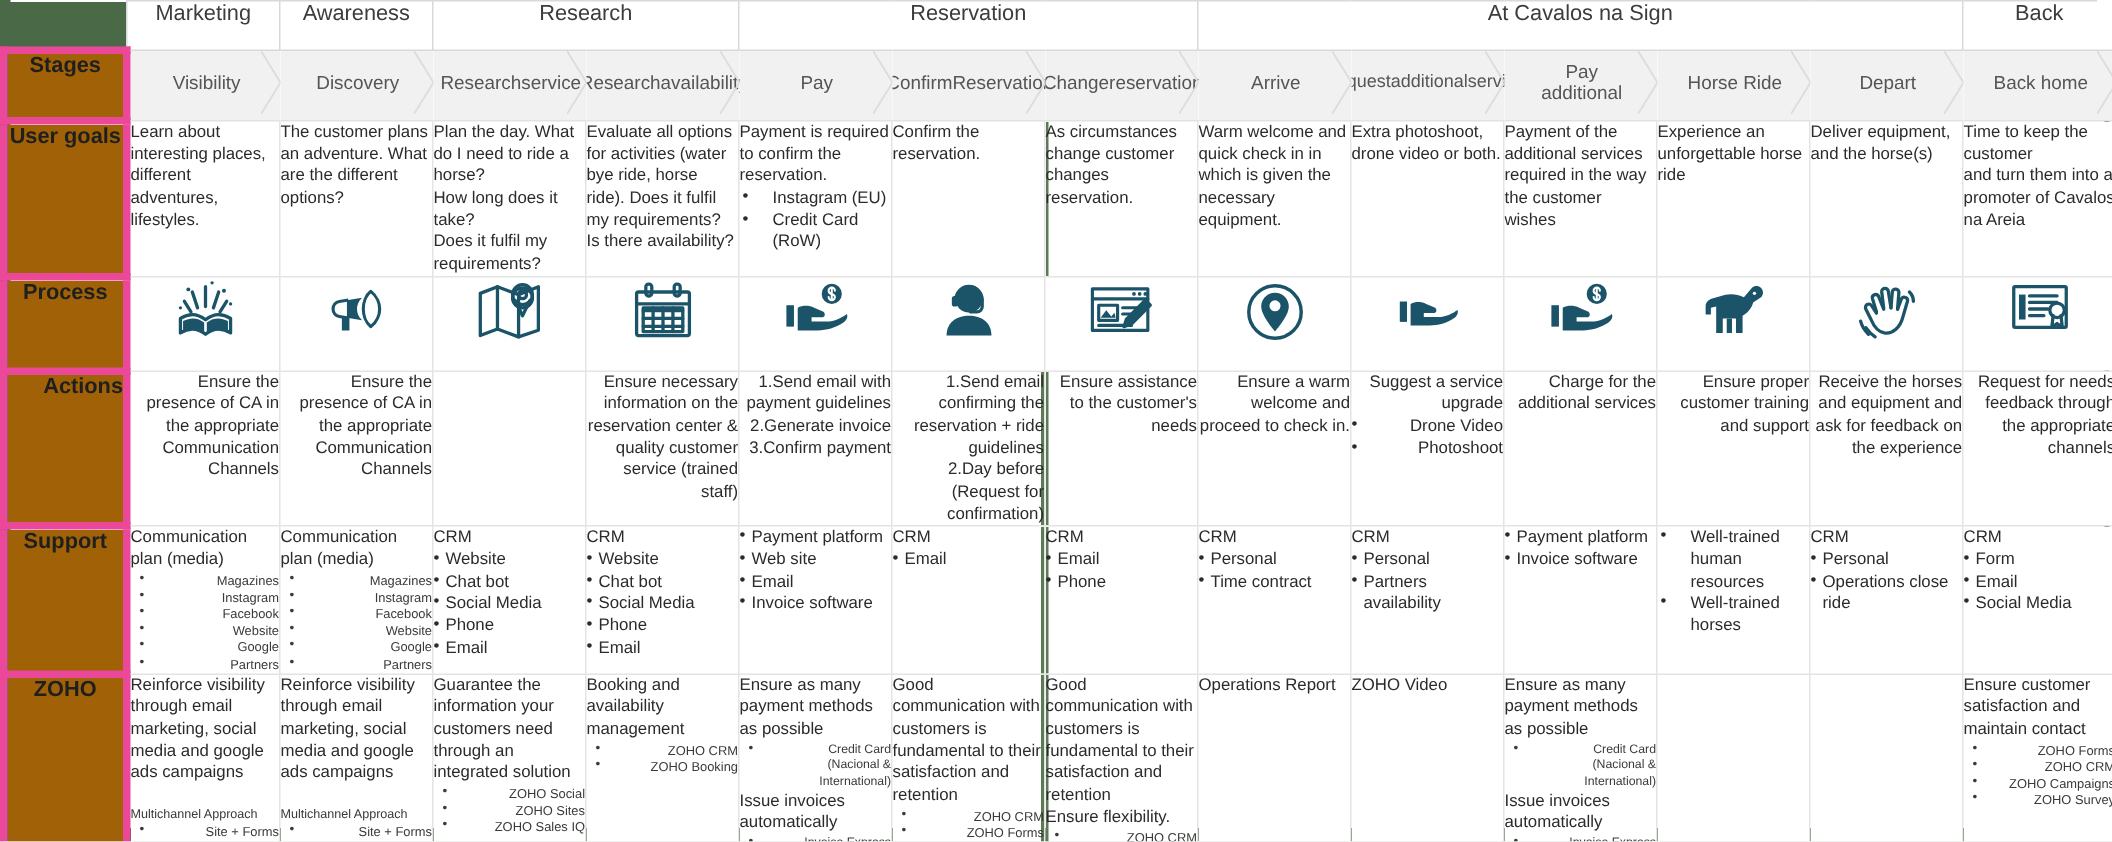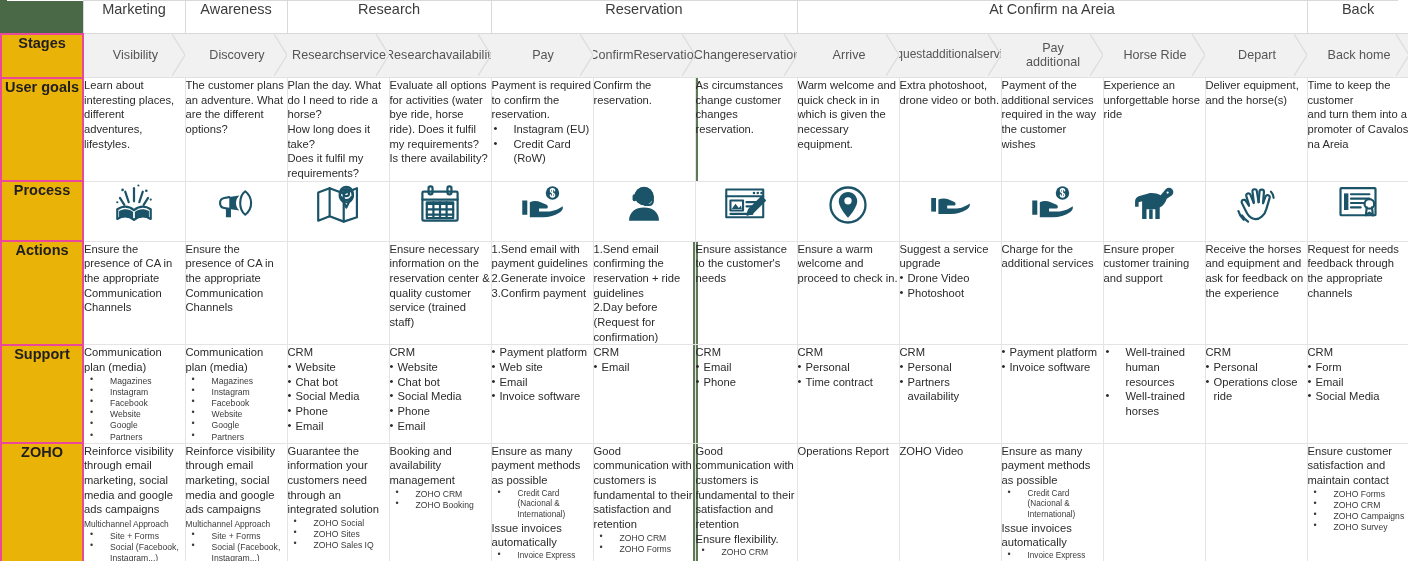--- a/index.html
+++ b/index.html
@@ -22,21 +22,21 @@
   col.c-lab{width:82px;}
   col.c-col{width:102px;}
 
   
   .phase{height:32px;border:1px solid #d9d9d9;background:#ffffff;
          text-align:center;vertical-align:middle;font-size:14.5px;color:#3c3c3c;}
   .lab-blank{background:#4a6a47;border:none;}
 
   
   .stagerow td{height:42px;}
-  .rowlabel{background:#eab308;border:2px solid #ec4899;text-align:center;
+  .rowlabel{background:#a16207;border:5px solid #ec4899;text-align:center;
             vertical-align:middle;font-size:14.5px;font-weight:bold;color:#1f1f1f;}
   .stage-cell{position:relative;background:#f1f1f1;border-top:1px solid #e2e2e2;
               border-bottom:1px solid #e2e2e2;vertical-align:middle;}
   .stage-inner{position:relative;display:flex;align-items:center;justify-content:center;
                height:42px;padding:0 12px 0 14px;text-align:center;
                font-size:12.6px;line-height:1.12;color:#555;box-sizing:border-box;}
   .chev{position:absolute;right:-1px;top:0;width:14px;height:42px;z-index:3;pointer-events:none;}
   .chev svg{display:block;}
 
   
@@ -45,34 +45,34 @@
   .cell p{margin:0;}
   .big{font-size:11.2px;line-height:1.31;}
 
   
   ul.tight{list-style:none;margin:0;padding:0;}
   ul.tight>li{position:relative;padding-left:8px;margin:0;}
   ul.tight>li:before{content:"\2022";position:absolute;left:0;top:-1px;}
 
   ul.ind{list-style:none;margin:1px 0 0 0;padding:0;}
   ul.ind>li{position:relative;padding-left:26px;margin:0;font-size:8.6px;
-            line-height:1.30;color:#3a3a3a;}
+            line-height:1.30;color:#3a3a3a;text-align:right;}
   ul.ind>li:before{content:"\2022";position:absolute;left:6px;top:-2px;font-size:9px;}
 
   ul.ind.sm>li{font-size:8.2px;}
-  .subhead{font-size:8.4px;color:#3a3a3a;margin-top:2px;}
+  .subhead{font-size:8.4px;color:#3a3a3a;margin-top:14px;}
 
   ul.wide{list-style:none;margin:0;padding:0;}
   ul.wide>li{position:relative;padding-left:22px;margin:0;}
   ul.wide>li:before{content:"\2022";position:absolute;left:2px;top:-1px;}
 
   
   .r-goals td{height:96px;}
   .r-process td{height:58px;}
-  .r-actions td{height:92px;}
+  .r-actions td{height:92px;text-align:right;}
   .r-support td{height:80px;}
   .r-zoho td{height:146px;}
 
   .icon-cell{border:1px solid #e4e4e4;background:#ffffff;text-align:center;vertical-align:middle;}
   .icon-cell svg{display:inline-block;vertical-align:middle;}
   .ic{fill:none;stroke:#1b5468;stroke-width:5;stroke-linecap:round;stroke-linejoin:round;}
   .icf{fill:#1b5468;stroke:none;}
 
   .greenleft{box-shadow:inset 2px 0 0 #5d7a56;}
   .greenright{box-shadow:inset -2px 0 0 #5d7a56;margin-left:16px;}
@@ -105,21 +105,21 @@
           <col class="c-col">
     </colgroup>
     <tbody>
 
       <tr>
         <td class="lab-blank"></td>
         <td class="phase" colspan="1">Marketing</td>
         <td class="phase" colspan="1">Awareness</td>
         <td class="phase" colspan="2">Research</td>
         <td class="phase" colspan="3">Reservation</td>
-        <td class="phase" colspan="5">At Confirm na Areia</td>
+        <td class="phase" colspan="5">At Cavalos na Sign</td>
         <td class="phase" colspan="1">Back</td>
       </tr>
 
       <tr class="stagerow">
         <td class="rowlabel">Stages</td>
         <td class="stage-cell">
               <div class="stage-inner">
                 <span>Visibility</span>
               </div>
               <span class="chev">

